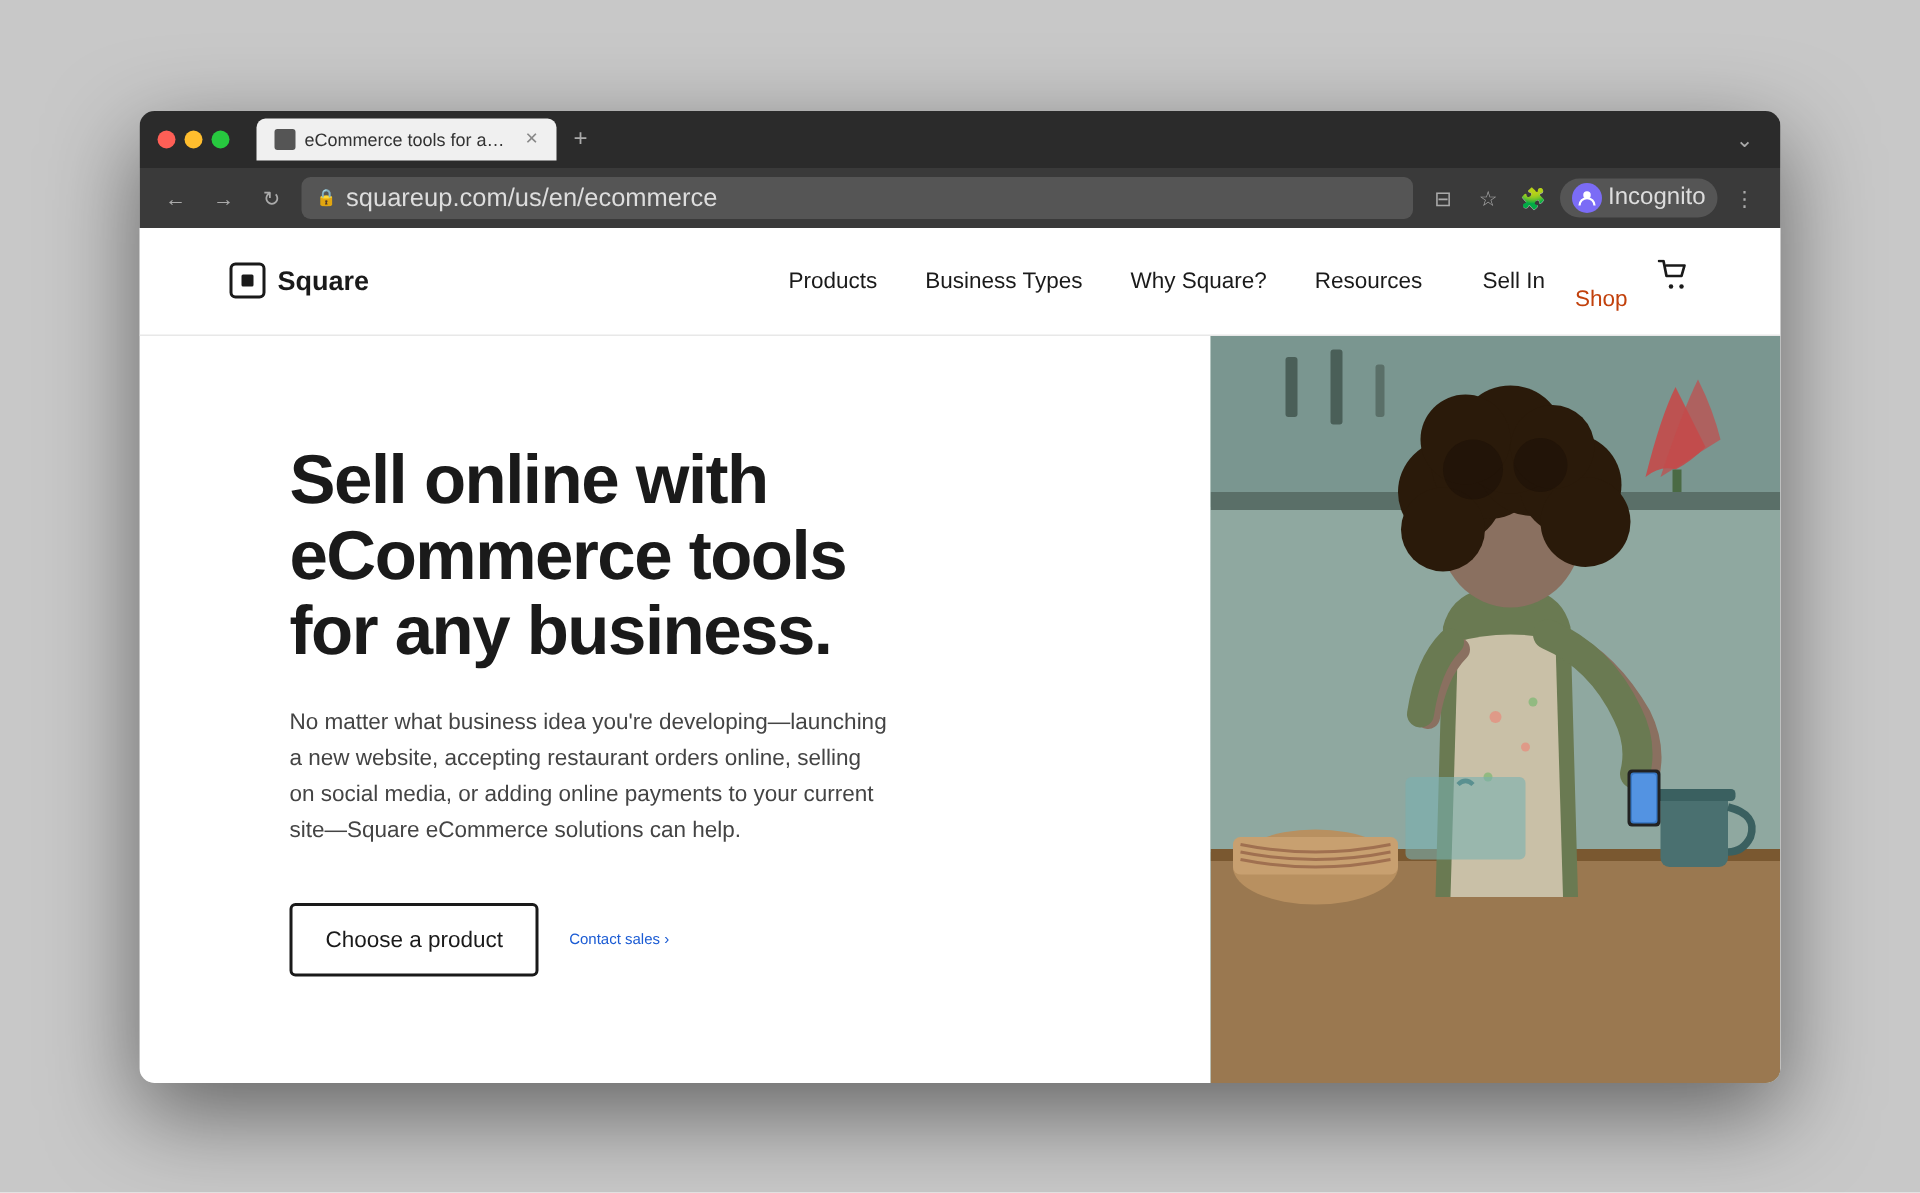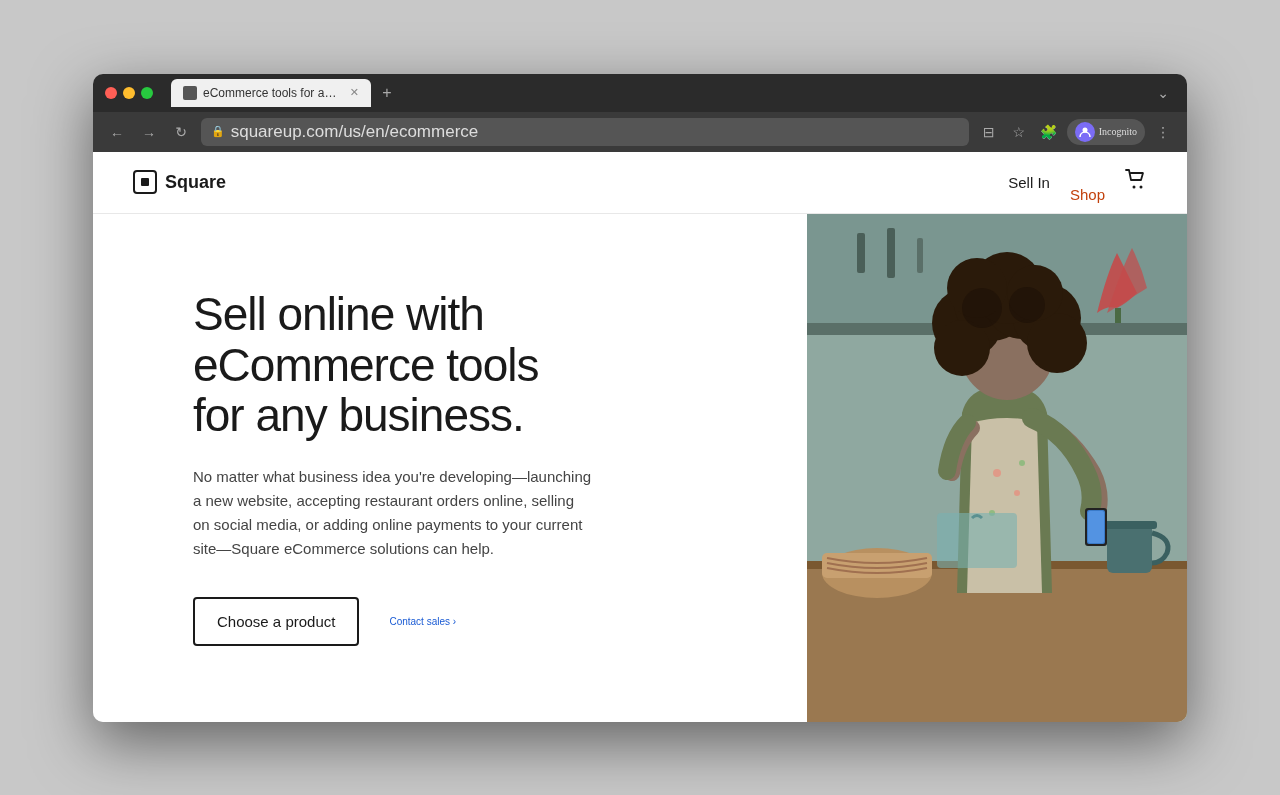--- a/index.html
+++ b/index.html
@@ -187,42 +187,41 @@
       border-radius: 50%;
       background: #7b6cf6;
       display: flex;
       align-items: center;
       justify-content: center;
       font-size: 10px;
       color: white;
     }
 
     .profile-name {
-      font-size: 10px;
+      font-size: 16px;
       color: #ddd;
-      font-family: Liberation Serif, serif;
     }
 
     
     .website {
       flex: 1;
       background: #ffffff;
       overflow: hidden;
       display: flex;
       flex-direction: column;
     }
 
     
     .site-nav {
       background: #ffffff;
       border-bottom: 1px solid #e8e8e8;
-      height: 62px;
-      display: flex;
-      align-items: center;
-      padding: 0 40px;
+      height: 72px;
+      display: flex;
+      align-items: center;
+      padding: 0 60px;
       flex-shrink: 0;
     }
 
     .logo {
       display: flex;
       align-items: center;
       gap: 8px;
       margin-right: auto;
     }
 
@@ -304,37 +303,37 @@
       display: flex;
       flex-direction: column;
       justify-content: center;
       max-width: 400px;
       padding: 60px 0;
       z-index: 1;
     }
 
     .hero-title {
       font-size: 46px;
-      font-weight: 400;
+      font-weight: 700;
       color: #1a1a1a;
       line-height: 1.1;
       margin-bottom: 24px;
       letter-spacing: -1px;
     }
 
     .hero-description {
       font-size: 15px;
       color: #444;
       line-height: 1.6;
       margin-bottom: 36px;
     }
 
     .hero-buttons {
       display: flex;
-      gap: 30px;
+      gap: 20px;
       align-items: center;
     }
 
     .btn-primary {
       background: #ffffff;
       border: 2px solid #1a1a1a;
       color: #1a1a1a;
       padding: 14px 22px;
       font-size: 15px;
       font-weight: 500;
@@ -412,20 +411,26 @@
 
   <div class="website">
 
     <nav class="site-nav">
       <div class="logo">
         <div class="logo-icon">
           <div class="logo-inner"></div>
         </div>
         <span class="logo-text">Square</span>
       </div>
+      <div class="nav-links">
+        <a class="nav-link">Products</a>
+        <a class="nav-link">Business Types</a>
+        <a class="nav-link">Why Square?</a>
+        <a class="nav-link">Resources</a>
+      </div>
       <div class="nav-right">
         <span class="sign-in-btn">Sell In</span>
         <span class="shop-btn">Shop</span>
         <span class="cart-icon">
           <svg width="22" height="22" viewBox="0 0 22 22" fill="none" xmlns="http://www.w3.org/2000/svg">
             <path d="M1 1h3l2 10h10l2-7H6" stroke="#1a1a1a" stroke-width="1.8" stroke-linecap="round" stroke-linejoin="round" fill="none"></path>
             <circle cx="9" cy="18" r="1.5" fill="#1a1a1a"></circle>
             <circle cx="16" cy="18" r="1.5" fill="#1a1a1a"></circle>
           </svg>
         </span>

